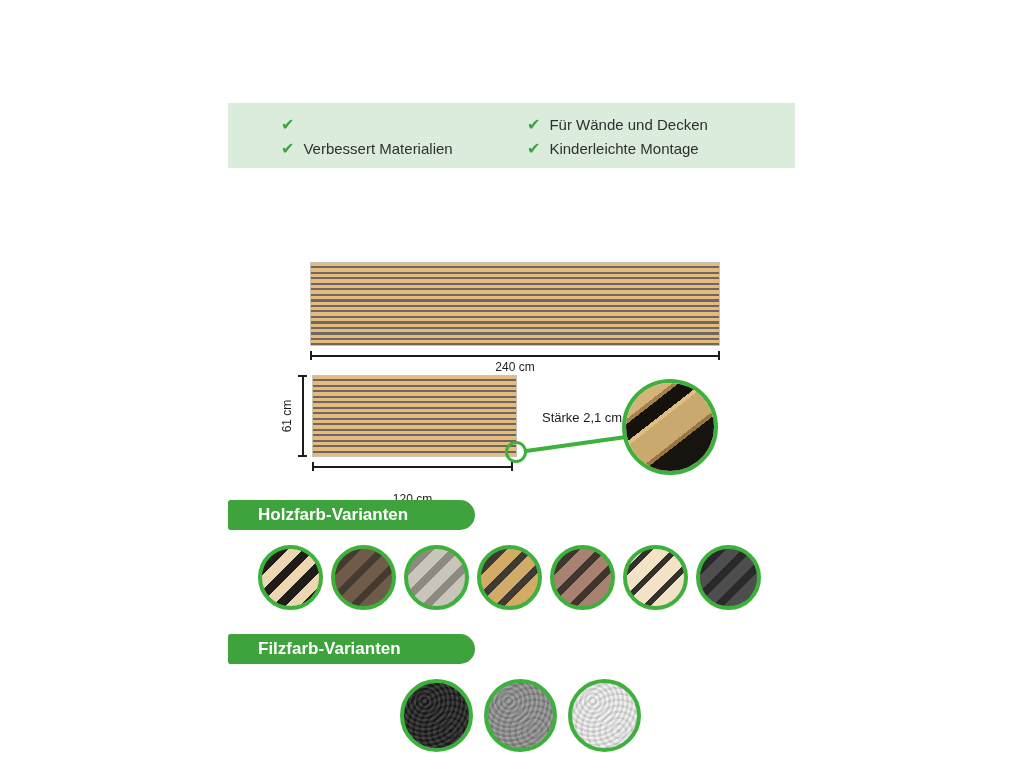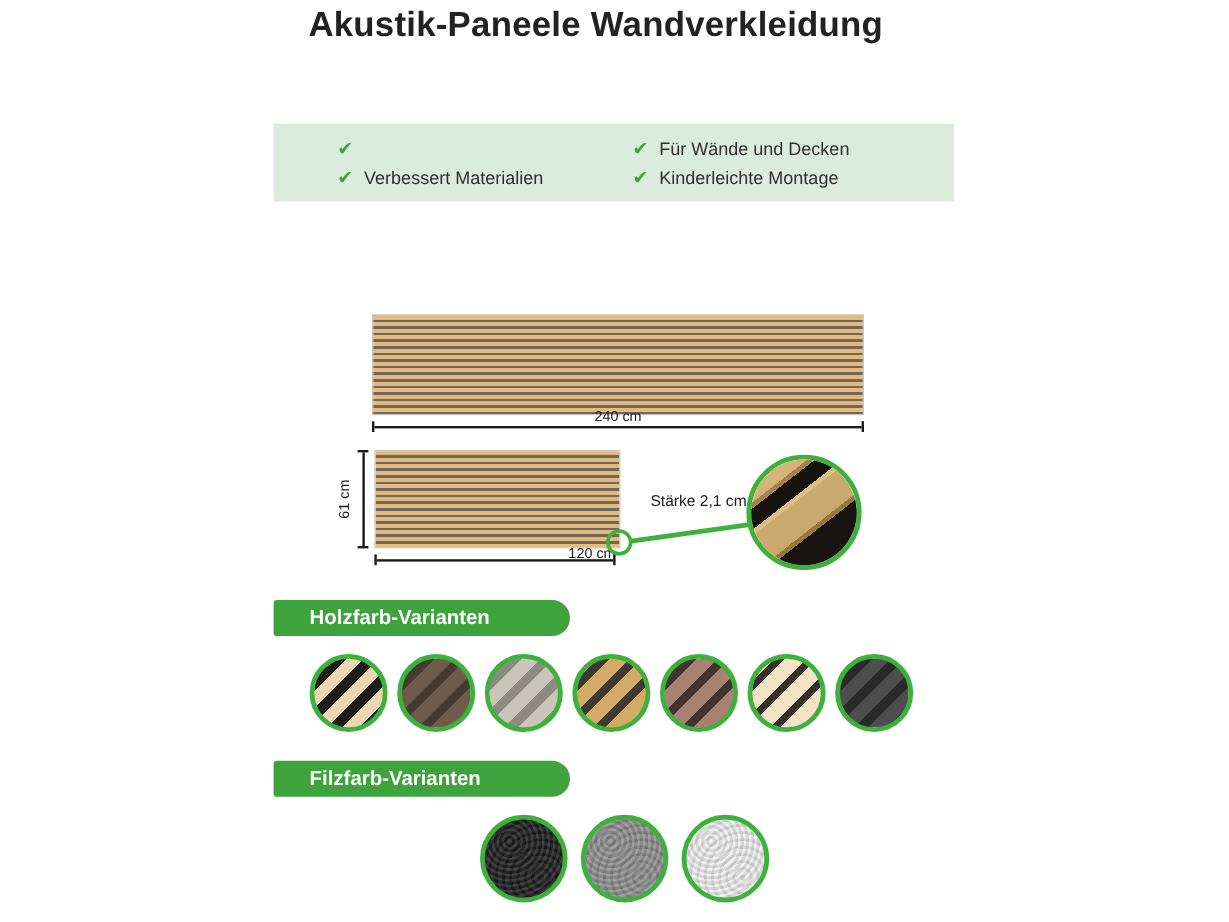--- a/index.html
+++ b/index.html
@@ -37,22 +37,22 @@
 
   .dim-h { position:absolute; height:9px; border-left:2px solid var(--dim); border-right:2px solid var(--dim); }
   .dim-h::before { content:""; position:absolute; left:0; right:0; top:50%; margin-top:-1px; height:2px; background:var(--dim); }
   .dim-v { position:absolute; width:9px; border-top:2px solid var(--dim); border-bottom:2px solid var(--dim); }
   .dim-v::before { content:""; position:absolute; top:0; bottom:0; left:50%; margin-left:-1px; width:2px; background:var(--dim); }
   .dim-large { left:310px; top:351px; width:410px; }
   .dim-small-w { left:312px; top:462px; width:201px; }
   .dim-small-h { left:298px; top:375px; height:82px; }
 
   .dim-label { position:absolute; font-size:12px; color:var(--dim); text-align:center; }
-  .label-240 { left:310px; top:340px; width:410px; }
-  .label-120 { left:312px; top:454px; width:201px;text-align:right; }
+  .label-240 { left:310px; top:360px; width:410px; }
+  .label-120 { left:312px; top:492px; width:201px; }
   .label-61  { left:266px; top:409px; width:42px; transform:rotate(-90deg); }
   .label-thickness { position:absolute; left:542px; top:410px; font-size:13px; color:var(--dim); }
 
   .zoom-dot { position:absolute; left:505px; top:441px; width:22px; height:22px;
               border:3px solid var(--green-bright); border-radius:50%; background:transparent; z-index:3; }
   .zoom-line { position:absolute; left:526px; top:449px; width:101px; height:4px;
                background:var(--green-bright); transform:rotate(-8deg); transform-origin:0 50%; z-index:1; }
   .magnifier { position:absolute; left:622px; top:379px; width:96px; height:96px;
                border:4px solid var(--green-bright); border-radius:50%; overflow:hidden; background:#ffffff; z-index:2; }
   .mag-inner { position:absolute; left:50%; top:50%; width:170px; height:170px;
@@ -70,21 +70,20 @@
                  border:4px solid var(--green-bright); border-radius:50%;
                  background-image:
                    repeating-radial-gradient(circle at 32% 28%, rgba(255,255,255,.10) 0 1.5px, rgba(0,0,0,.10) 2.5px 4.5px),
                    repeating-radial-gradient(circle at 72% 74%, rgba(0,0,0,.09) 0 2px, rgba(255,255,255,.07) 3px 6px); }
 </style>
 </head>
 <body>
 
 <div class="canvas">
 
-  <h1 class="title">Akustik-Paneele Wandverkleidung</h1>
 
   <div class="feature-box">
     <div class="feature-grid">
       <div class="feature-item">
         <span class="check">✔</span>
       </div>
       <div class="feature-item">
         <span class="check">✔</span>
         <span>Für Wände und Decken</span>
       </div>

